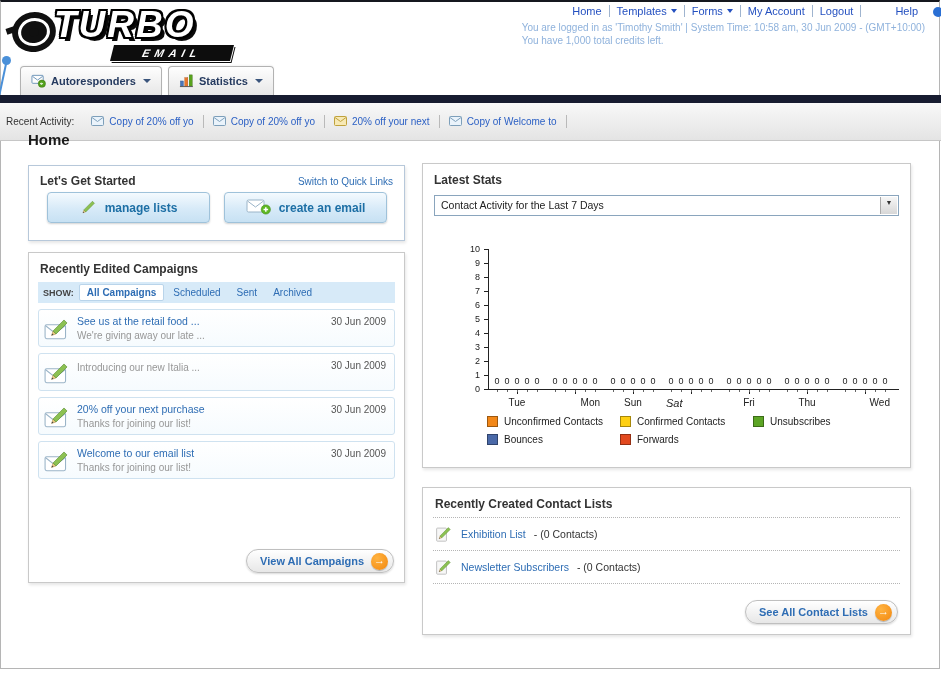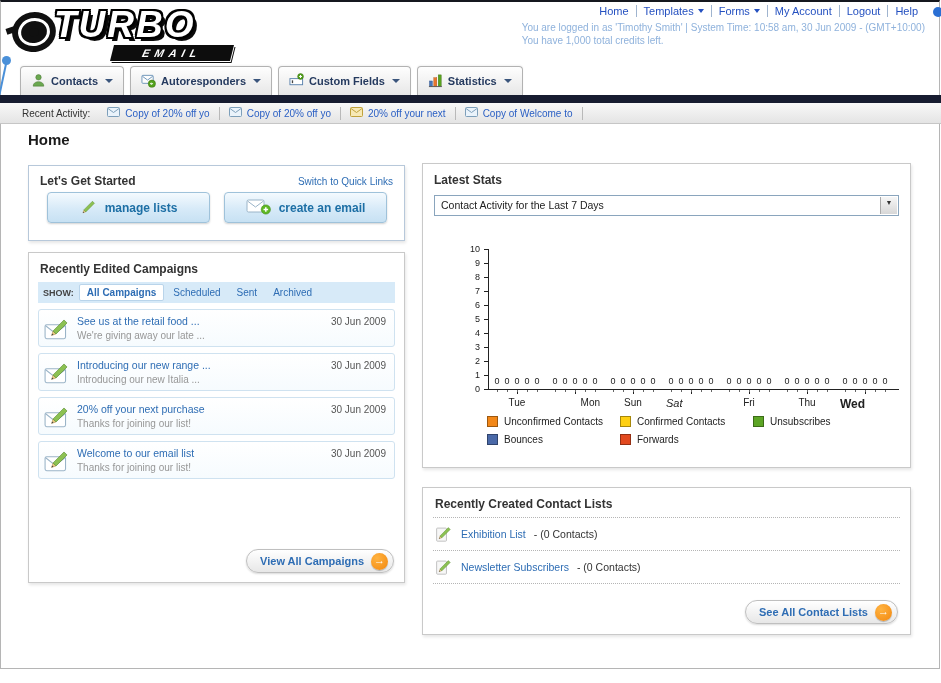--- a/index.html
+++ b/index.html
@@ -15,32 +15,32 @@
   .sw-tail { position:absolute; left:-6px; top:22px; width:18px; height:6px; background:#101010; transform:rotate(-18deg); }
   .turbo { position:absolute; left:42px; top:0px; font-size:37px; font-weight:bold; font-style:italic; letter-spacing:2px; color:#fff;
     text-shadow:-2px 0 #000, 2px 0 #000, 0 -2px #000, 0 2px #000, -2px -2px #000, 2px 2px #000, -2px 2px #000, 2px -2px #000, 4px 4px 0 #0a0a0a; }
   .emailbar { position:absolute; left:100px; top:41px; width:120px; height:16px; background:#0d0d0d; color:#fff; font-size:11px; font-weight:bold; font-style:italic; letter-spacing:5px; text-align:center; line-height:16px; transform:skewX(-14deg); box-shadow:1px 1px 0 #fff, 2px 2px 0 #0a0a0a; }
   .blue-dot { position:absolute; left:2px; top:56px; width:9px; height:9px; background:#4a90d9; border-radius:50%; }
   .blue-line { position:absolute; left:5px; top:64px; width:2px; height:44px; background:#4a90d9; transform:rotate(12deg); transform-origin:top center; }
   .dot-r { position:absolute; right:-2px; top:7px; width:10px; height:10px; background:#2a6fd4; border-radius:50%; }
 
   .topnav { position:absolute; right:16px; top:5px; font-size:11px; display:flex; }
   .topnav .tlink { color:#2450c0; padding:0 7px; border-right:1px solid #9fb4cf; cursor:pointer; display:flex; align-items:center; gap:4px; }
-  .topnav .tlink:last-child { border-right:none; }
+  .topnav .tlink:last-child { border-right:none;margin-left:27px; }
   .tcar { width:0; height:0; border-left:3.5px solid transparent; border-right:3.5px solid transparent; border-top:4px solid #2450c0; }
   .login { position:absolute; right:16px; top:21px; font-size:10px; color:#8fb2dc; line-height:13px; }
 
   
   .tabs { position:absolute; left:20px; top:66px; height:30px; display:flex; gap:6px; }
   .tab { display:flex; align-items:center; gap:5px; padding:0 10px; height:29px; background:linear-gradient(#fefefe,#e7e7e7); border:1px solid #b2b2b2; border-bottom:none; border-radius:4px 4px 0 0; font-size:11px; font-weight:bold; color:#253a5f; cursor:pointer; box-shadow:0 -1px 2px rgba(0,0,0,.05); }
   .car { width:0; height:0; border-left:4px solid transparent; border-right:4px solid transparent; border-top:4px solid #3a557c; margin-left:2px; }
   .navbase { position:absolute; left:0; top:95px; width:100%; height:8px; background:#171c30; }
 
   
-  .activity { position:absolute; left:0; top:103px; width:100%; height:21px; background:linear-gradient(#f8f8f8,#e4e4e4); border-bottom:1px solid #c6c6c6; display:flex; align-items:center; font-size:10px; padding-left:22px; color:#333; }
+  .activity { position:absolute; left:0; top:103px; width:100%; height:38px; background:linear-gradient(#f8f8f8,#e4e4e4); border-bottom:1px solid #c6c6c6; display:flex; align-items:center; font-size:10px; padding-left:6px; color:#333; }
   .act-label { margin-right:8px; }
   .act-item { display:flex; align-items:center; gap:5px; padding:0 9px; border-right:1px solid #b9b9b9; color:#2a5fc4; cursor:pointer; height:13px; }
 
   .pagetitle { position:absolute; left:28px; top:131px; font-size:15px; font-weight:bold; color:#1b1b1b; }
 
   .panel { position:absolute; background:#fff; border:1px solid #c9c9c9; box-shadow:1px 2px 3px rgba(0,0,0,.10); }
   .panel-title { font-size:12px; font-weight:bold; color:#333; padding:9px 11px 6px; }
 
   
   .gs { left:28px; top:165px; width:377px; height:76px; border-color:#b7c8da; }
@@ -124,44 +124,26 @@
       </span>
   </div>
   <div class="login">
     <div>You are logged in as 'Timothy Smith' | System Time: 10:58 am, 30 Jun 2009 - (GMT+10:00)</div>
     <div>You have 1,000 total credits left.</div>
   </div>
 
   <div class="tabs">
     <div class="tab">
       <span><svg width="15" height="15" viewBox="0 0 16 16">
-            <circle cx="8" cy="4.6" r="2.9" fill="#6aa84f" stroke="#456e2f" stroke-width=".5"></circle>
-            <path d="M2.3 14c0-3.2 2.6-4.8 5.7-4.8s5.7 1.6 5.7 4.8z" fill="#6aa84f" stroke="#456e2f" stroke-width=".5"></path>
-          </svg></span>
-      <span>Contacts</span>
-      <span class="car"></span>
-    </div>
-    <div class="tab">
-      <span><svg width="15" height="15" viewBox="0 0 16 16">
             <rect x="1" y="2.5" width="12" height="8.5" rx="1" fill="#fdfdfd" stroke="#6b93b8"></rect>
             <path d="M1.5 3.5 L7 7.5 L12.5 3.5" fill="none" stroke="#6b93b8"></path>
             <circle cx="11.6" cy="11.4" r="3.9" fill="#52a11b" stroke="#346a0d" stroke-width=".5"></circle>
             <path d="M9.6 11.4 h2.6 m0 0 l-1.1 -1.1 m1.1 1.1 l-1.1 1.1" stroke="#fff" stroke-width="1" fill="none"></path>
           </svg></span>
       <span>Autoresponders</span>
-      <span class="car"></span>
-    </div>
-    <div class="tab">
-      <span><svg width="15" height="15" viewBox="0 0 16 16">
-            <rect x="1" y="6" width="13.5" height="6.5" fill="#fff" stroke="#5a82ad"></rect>
-            <rect x="3" y="7.8" width="1.4" height="3" fill="#444"></rect>
-            <circle cx="12.3" cy="3.7" r="3.1" fill="#52a11b" stroke="#346a0d" stroke-width=".5"></circle>
-            <path d="M12.3 2.2 v3 M10.8 3.7 h3" stroke="#fff" stroke-width="1.1" fill="none"></path>
-          </svg></span>
-      <span>Custom Fields</span>
       <span class="car"></span>
     </div>
     <div class="tab">
       <span><svg width="15" height="15" viewBox="0 0 16 16">
             <rect x="1.5" y="8.5" width="3.2" height="5.5" fill="#4a76b8" stroke="#2d4f85" stroke-width=".4"></rect>
             <rect x="6.2" y="5" width="3.2" height="9" fill="#e8762c" stroke="#a84d12" stroke-width=".4"></rect>
             <rect x="10.9" y="2" width="3.2" height="12" fill="#58a21d" stroke="#37680e" stroke-width=".4"></rect>
             <rect x="1" y="14" width="13.8" height="1" fill="#555"></rect>
           </svg></span>
       <span>Statistics</span>
@@ -253,21 +235,20 @@
       <div class="cdate">30 Jun 2009</div>
     </div>
     <div class="citem">
       <span class="cicon"><svg width="28" height="28" viewBox="0 0 26 26">
             <rect x="1" y="9" width="19" height="13" rx="1.5" fill="#fff" stroke="#9ab4c8"></rect>
             <path d="M1.5 10 L10.5 17 L19.5 10" fill="none" stroke="#9ab4c8"></path>
             <path d="M7 19 L11.2 17.6 L8.4 14.8 Z" fill="#e8c87e" stroke="#b2905a" stroke-width=".5"></path>
             <path d="M7 19 l1.8 -0.6 -1.2 -1.2 z" fill="#444"></path>
             <path d="M11.2 17.6 L8.4 14.8 L18.6 4.6 L21.4 7.4 Z" fill="#8cc152" stroke="#5d8f33" stroke-width=".6"></path>
           </svg></span>
-      <div class="ctitle">Introducing our new range ...</div>
       <div class="csub">Introducing our new Italia ...</div>
       <div class="cdate">30 Jun 2009</div>
     </div>
     <div class="citem">
       <span class="cicon"><svg width="28" height="28" viewBox="0 0 26 26">
             <rect x="1" y="9" width="19" height="13" rx="1.5" fill="#fff" stroke="#9ab4c8"></rect>
             <path d="M1.5 10 L10.5 17 L19.5 10" fill="none" stroke="#9ab4c8"></path>
             <path d="M7 19 L11.2 17.6 L8.4 14.8 Z" fill="#e8c87e" stroke="#b2905a" stroke-width=".5"></path>
             <path d="M7 19 l1.8 -0.6 -1.2 -1.2 z" fill="#444"></path>
             <path d="M11.2 17.6 L8.4 14.8 L18.6 4.6 L21.4 7.4 Z" fill="#8cc152" stroke="#5d8f33" stroke-width=".6"></path>
@@ -392,21 +373,21 @@
         <span style="left: 352px; top: 148px; width: 1px; height: 2px; background: rgb(102, 102, 102);"></span>
         <span style="left: 356px; top: 134px; width: 12px; text-align: center; font-size: 9px;">0</span>
         <span style="left: 362px; top: 148px; width: 1px; height: 2px; background: rgb(102, 102, 102);"></span>
         <span style="left: 366px; top: 134px; width: 12px; text-align: center; font-size: 9px;">0</span>
         <span style="left: 372px; top: 148px; width: 1px; height: 2px; background: rgb(102, 102, 102);"></span>
         <span style="left: 376px; top: 134px; width: 12px; text-align: center; font-size: 9px;">0</span>
         <span style="left: 382px; top: 148px; width: 1px; height: 2px; background: rgb(102, 102, 102);"></span>
         <span style="left: 386px; top: 134px; width: 12px; text-align: center; font-size: 9px;">0</span>
         <span style="left: 392px; top: 148px; width: 1px; height: 2px; background: rgb(102, 102, 102);"></span>
         <span style="left: 430px; top: 148px; width: 1px; height: 4px; background: rgb(34, 34, 34);"></span>
-        <span style="left: 405px; top: 155px; width: 50px; text-align: left; font-size: 12px; font-weight: bold;">Wed</span>
+        <span style="left: 405px; top: 155px; width: 50px; text-align: right; font-size: 10px;">Wed</span>
         <span style="left: 404px; top: 134px; width: 12px; text-align: center; font-size: 9px;">0</span>
         <span style="left: 410px; top: 148px; width: 1px; height: 2px; background: rgb(102, 102, 102);"></span>
         <span style="left: 414px; top: 134px; width: 12px; text-align: center; font-size: 9px;">0</span>
         <span style="left: 420px; top: 148px; width: 1px; height: 2px; background: rgb(102, 102, 102);"></span>
         <span style="left: 424px; top: 134px; width: 12px; text-align: center; font-size: 9px;">0</span>
         <span style="left: 430px; top: 148px; width: 1px; height: 2px; background: rgb(102, 102, 102);"></span>
         <span style="left: 434px; top: 134px; width: 12px; text-align: center; font-size: 9px;">0</span>
         <span style="left: 440px; top: 148px; width: 1px; height: 2px; background: rgb(102, 102, 102);"></span>
         <span style="left: 444px; top: 134px; width: 12px; text-align: center; font-size: 9px;">0</span>
         <span style="left: 450px; top: 148px; width: 1px; height: 2px; background: rgb(102, 102, 102);"></span>

